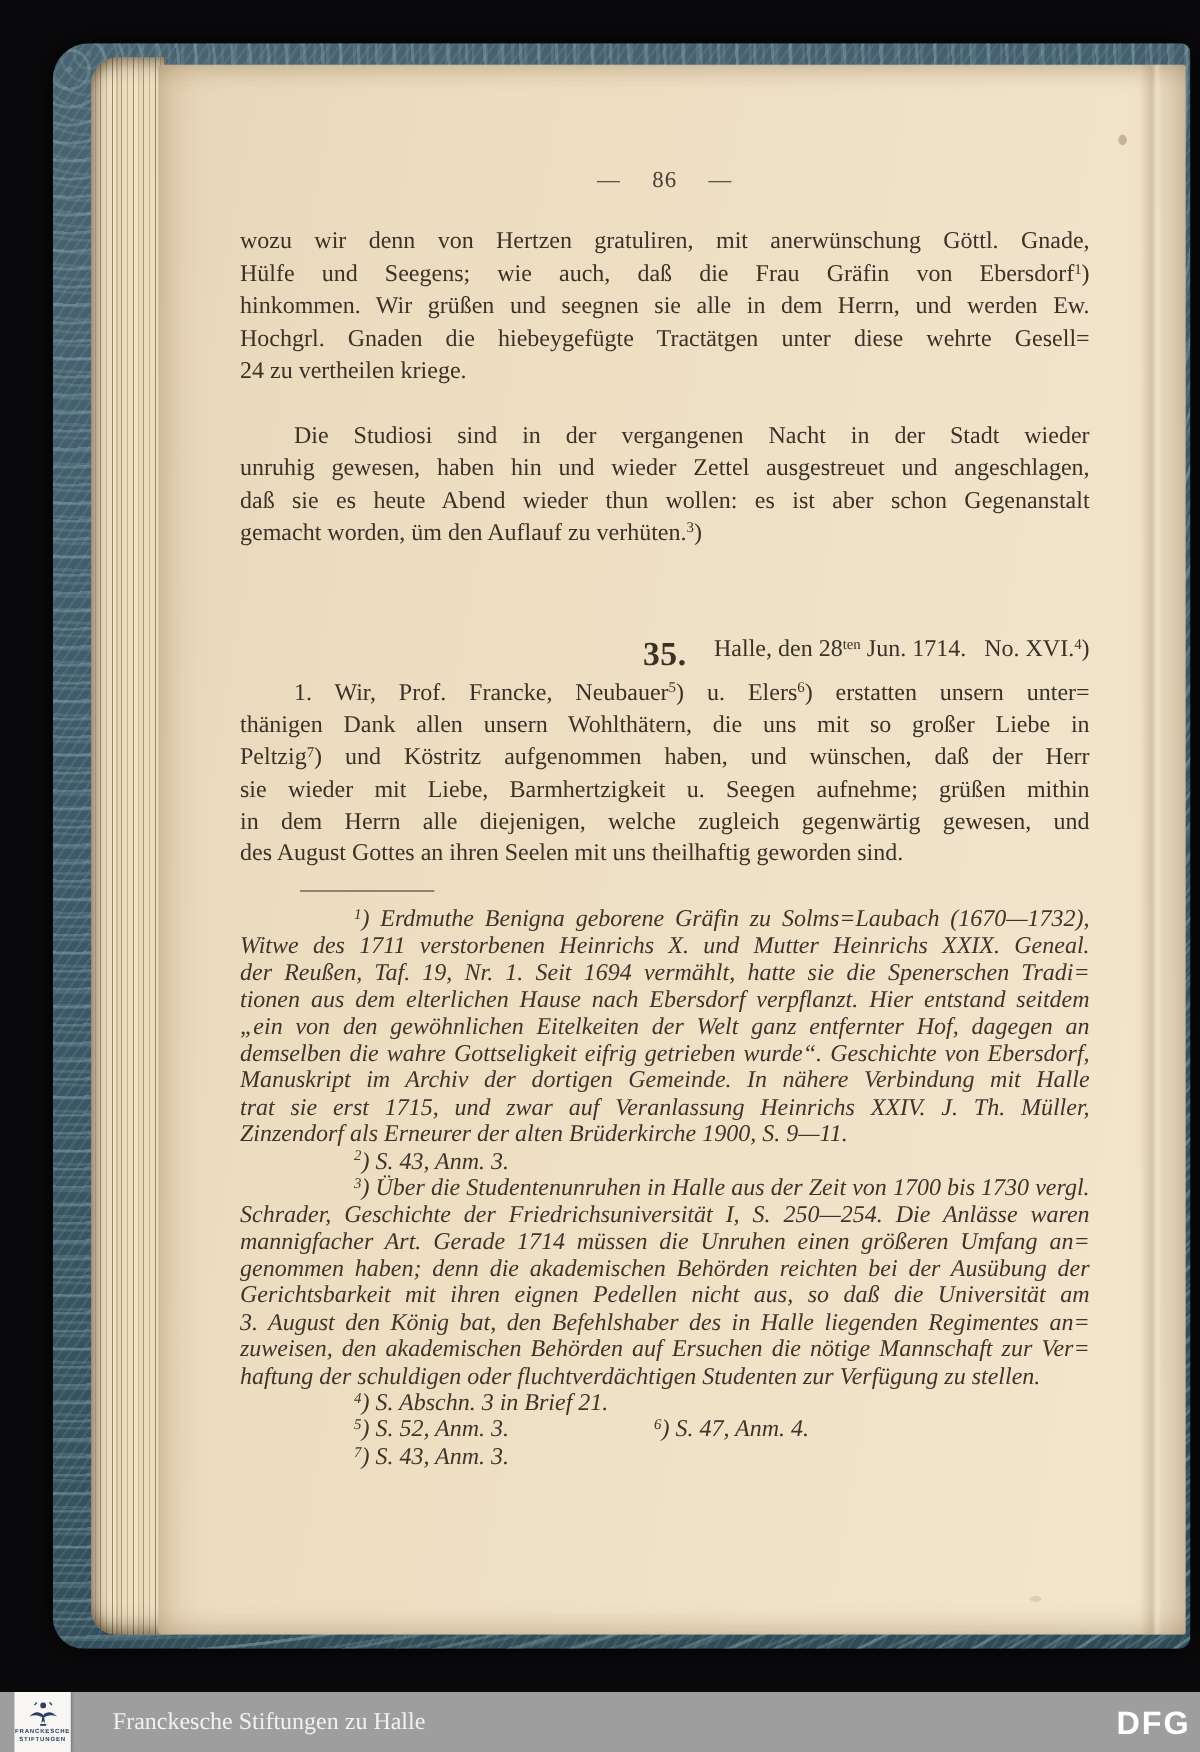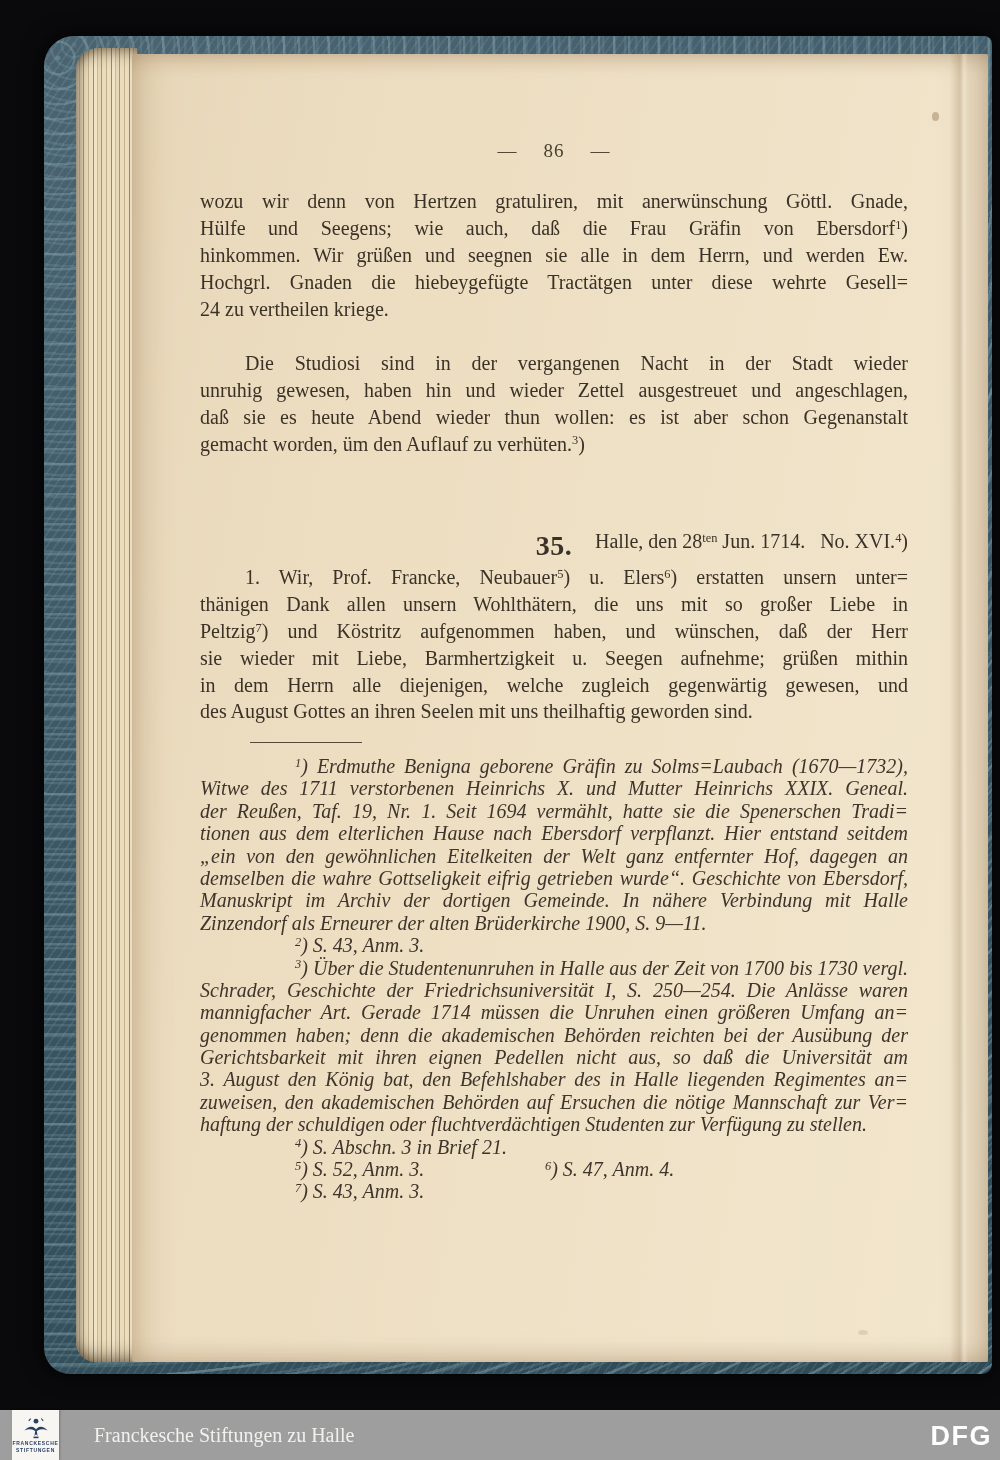--- a/index.html
+++ b/index.html
@@ -153,20 +153,21 @@
       <div class="fnrule"></div>
 
       <div class="fns">
           <div class="tl fi"><sup>1</sup>) Erdmuthe Benigna geborene Gräfin zu Solms=Laubach (1670—1732),</div>
           <div class="tl">Witwe des 1711 verstorbenen Heinrichs X. und Mutter Heinrichs XXIX. Geneal.</div>
           <div class="tl">der Reußen, Taf. 19, Nr. 1. Seit 1694 vermählt, hatte sie die Spenerschen Tradi=</div>
           <div class="tl">tionen aus dem elterlichen Hause nach Ebersdorf verpflanzt. Hier entstand seitdem</div>
           <div class="tl">„ein von den gewöhnlichen Eitelkeiten der Welt ganz entfernter Hof, dagegen an</div>
           <div class="tl">demselben die wahre Gottseligkeit eifrig getrieben wurde“. Geschichte von Ebersdorf,</div>
           <div class="tl">Manuskript im Archiv der dortigen Gemeinde. In nähere Verbindung mit Halle</div>
+          <div class="tl">trat sie erst 1715, und zwar auf Veranlassung Heinrichs XXIV. J. Th. Müller,</div>
           <div class="tl last">Zinzendorf als Erneurer der alten Brüderkirche 1900, S. 9—11.</div>
           <div class="tl last fi"><sup>2</sup>) S. 43, Anm. 3.</div>
           <div class="tl fi"><sup>3</sup>) Über die Studentenunruhen in Halle aus der Zeit von 1700 bis 1730 vergl.</div>
           <div class="tl">Schrader, Geschichte der Friedrichsuniversität I, S. 250—254. Die Anlässe waren</div>
           <div class="tl">mannigfacher Art. Gerade 1714 müssen die Unruhen einen größeren Umfang an=</div>
           <div class="tl">genommen haben; denn die akademischen Behörden reichten bei der Ausübung der</div>
           <div class="tl">Gerichtsbarkeit mit ihren eignen Pedellen nicht aus, so daß die Universität am</div>
           <div class="tl">3. August den König bat, den Befehlshaber des in Halle liegenden Regimentes an=</div>
           <div class="tl">zuweisen, den akademischen Behörden auf Ersuchen die nötige Mannschaft zur Ver=</div>
           <div class="tl last">haftung der schuldigen oder fluchtverdächtigen Studenten zur Verfügung zu stellen.</div>

